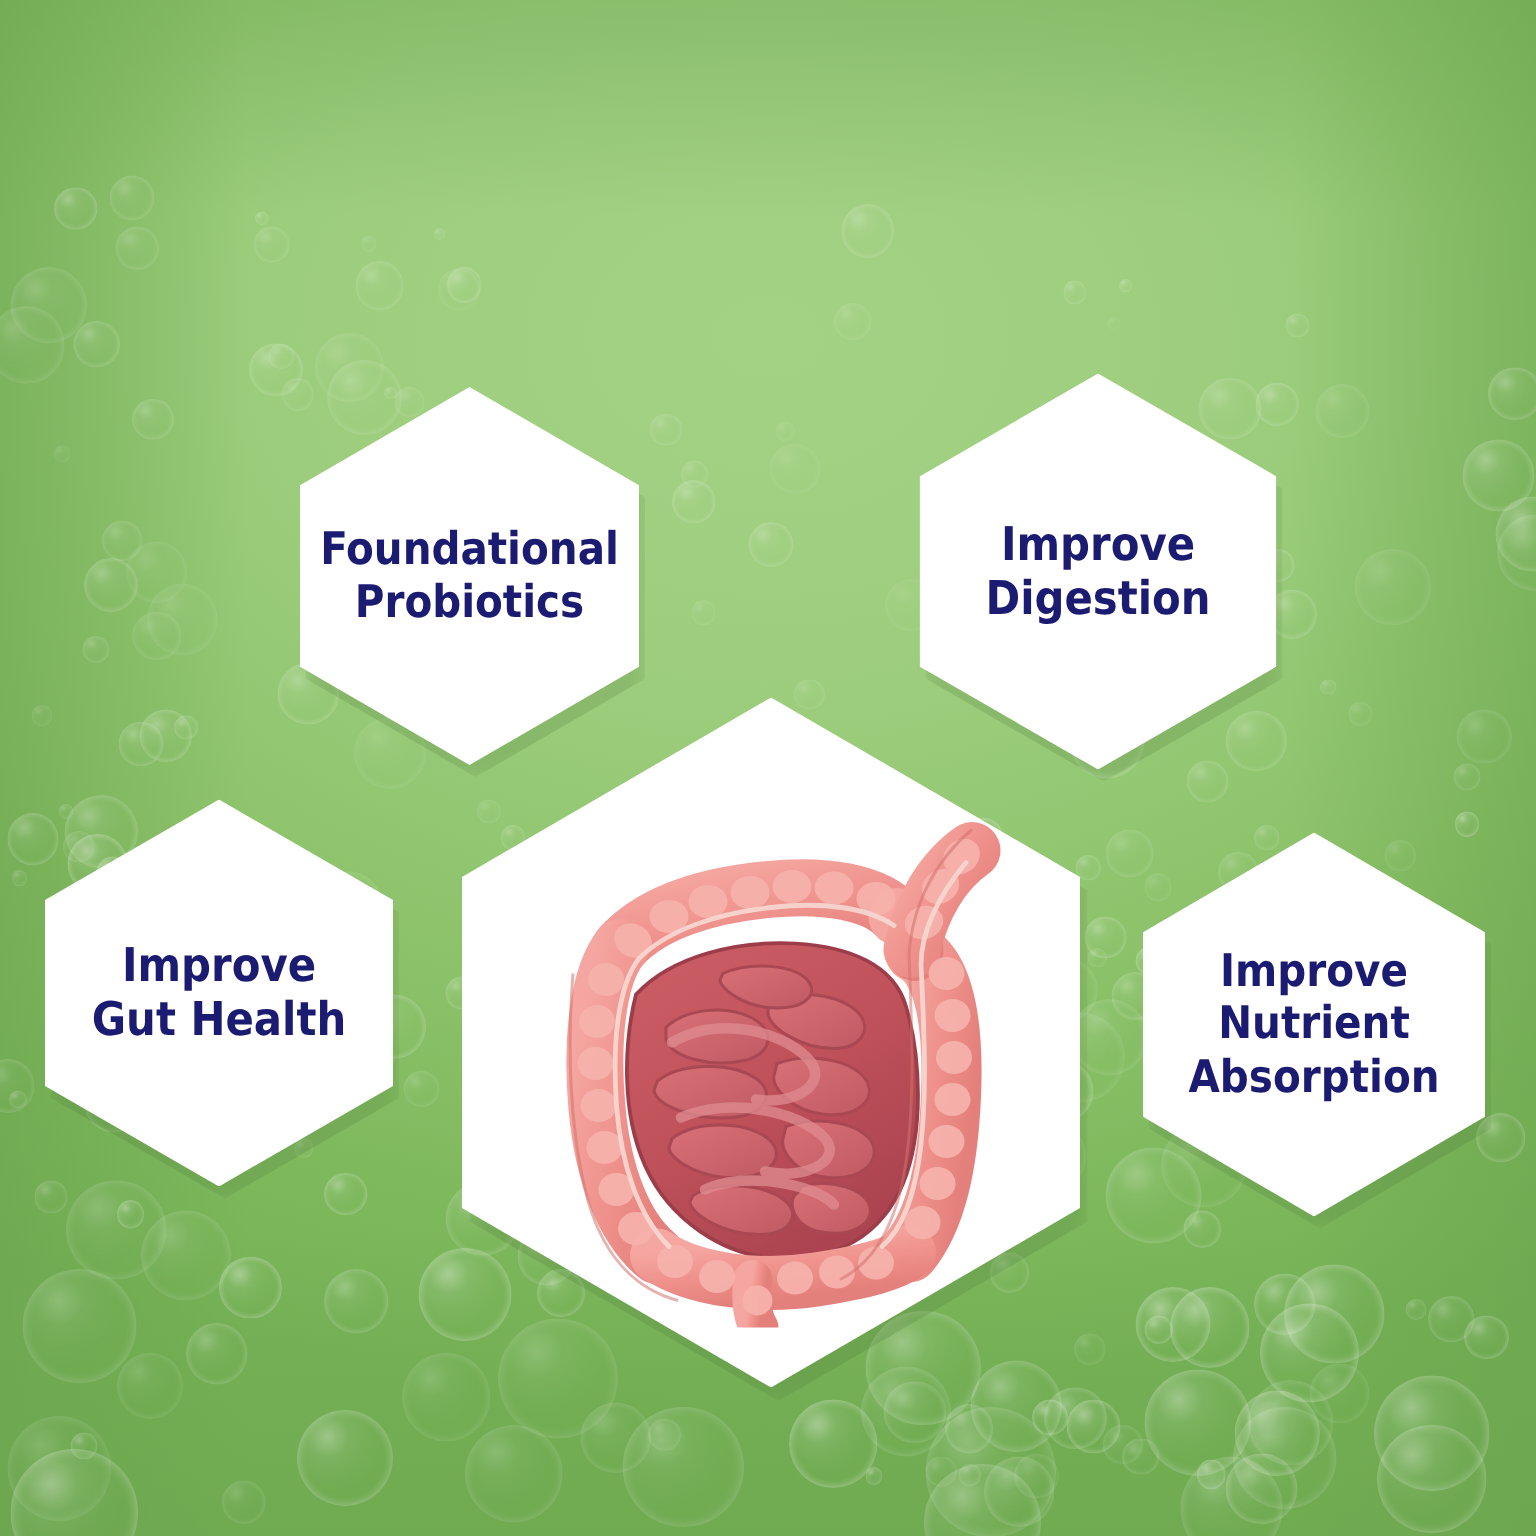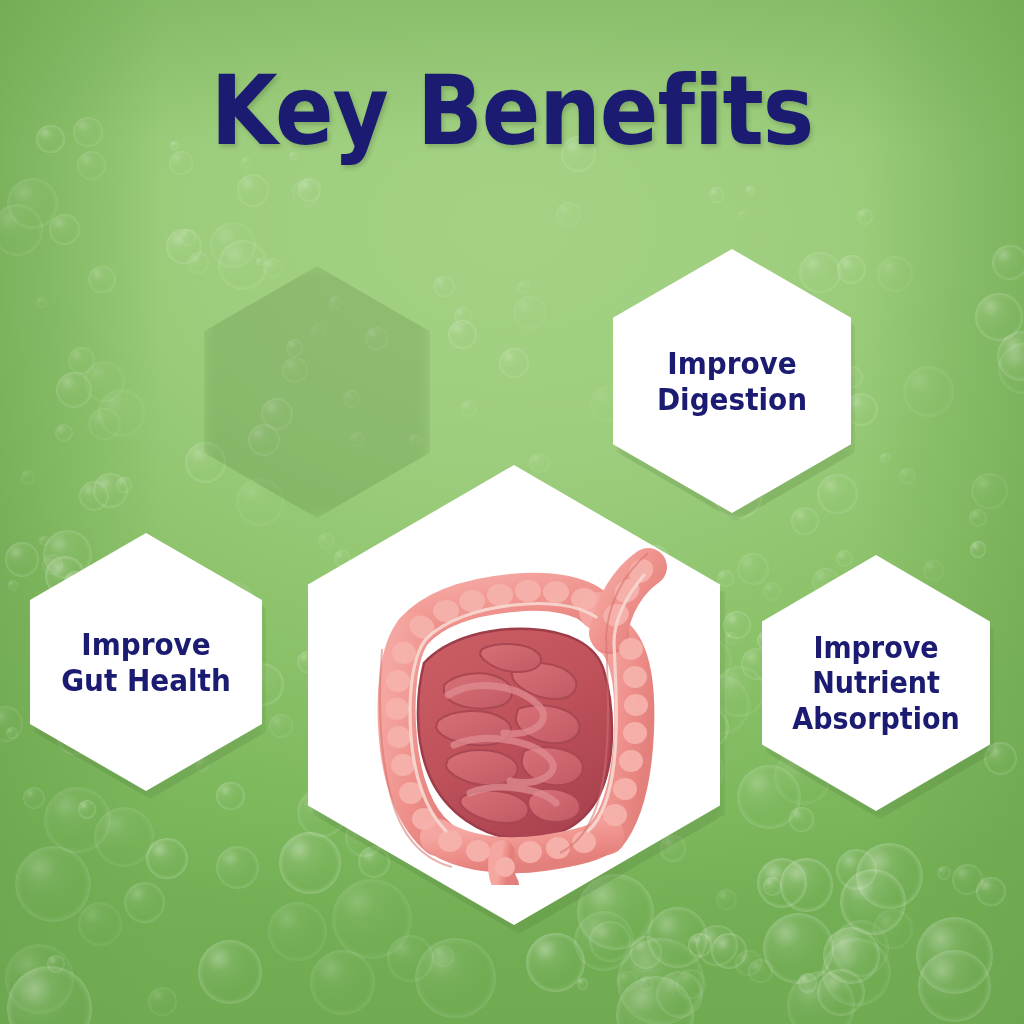--- a/index.html
+++ b/index.html
@@ -325,23 +325,26 @@
       <div class="bubble" style="left: 708.6px; top: 187.399px; width: 15.8481px; height: 15.8481px; opacity: 0.45;"></div>
       <div class="bubble" style="left: 349.71px; top: 431.926px; width: 15.0533px; height: 15.0533px; opacity: 0.34;"></div>
       <div class="bubble" style="left: 297.831px; top: 178.492px; width: 23.6072px; height: 23.6072px; opacity: 0.48;"></div>
       <div class="bubble" style="left: 309.818px; top: 324.37px; width: 16.5842px; height: 16.5842px; opacity: 0.22;"></div>
       <div class="bubble" style="left: 560.635px; top: 135.968px; width: 35.7329px; height: 35.7329px; opacity: 0.45;"></div>
       <div class="bubble" style="left: 738.082px; top: 211.219px; width: 9.08609px; height: 9.08609px; opacity: 0.24;"></div>
       <div class="bubble" style="left: 516.646px; top: 280.784px; width: 13.4013px; height: 13.4013px; opacity: 0.27;"></div>
       <div class="bubble" style="left: 292.362px; top: 178.863px; width: 27.6642px; height: 27.6642px; opacity: 0.24;"></div>
     </div>
 
-  <div class="title">Key Benefits</div>
 
   <div class="hex-shadow" style="left:204px;top:266px;width:226px;height:252px;"></div>
+  <div class="hex" id="hex-foundational">
+    <span class="hex-label">Foundational
+Probiotics</span>
+  </div>
 
   <div class="hex-shadow" style="left:617px;top:257px;width:238px;height:264px;"></div>
   <div class="hex" id="hex-digestion">
     <span class="hex-label">Improve
 Digestion</span>
   </div>
 
   <div class="hex-shadow" style="left:34px;top:541px;width:232px;height:258px;"></div>
   <div class="hex" id="hex-gut">
     <span class="hex-label">Improve

